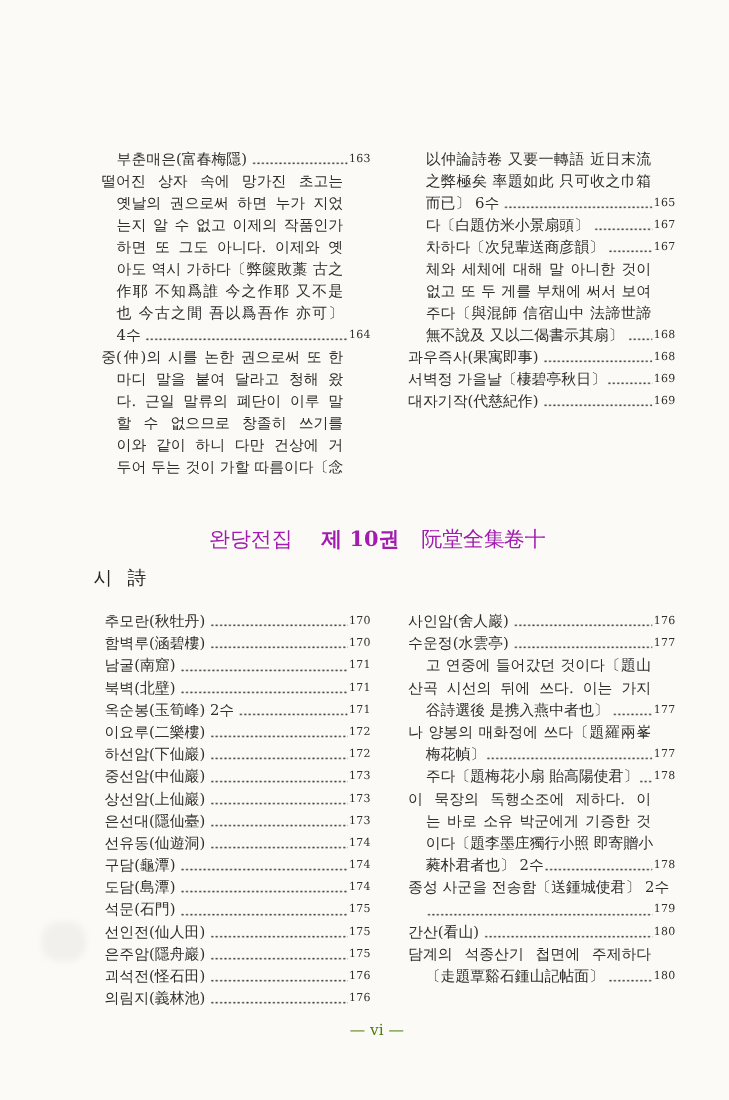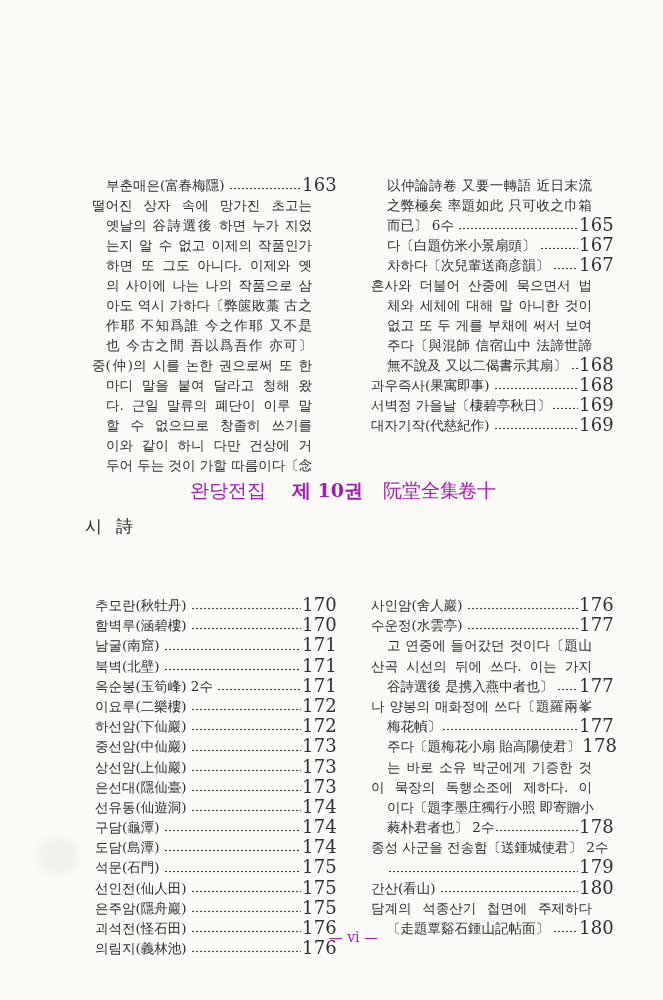--- a/index.html
+++ b/index.html
@@ -1,69 +1,73 @@
 <!DOCTYPE html>
 <html><head>
 <meta charset="utf-8">
 <style>
   html, body { margin:0; padding:0; background:#fbfaf6; }
   .page {
     position:relative; width:663px; height:1000px; overflow:hidden;
     background:#fbfaf6; color:#2e2e2e;
     font-family:"DejaVu Serif", "Liberation Serif", serif;
   }
-  .col { position:absolute;margin-top:40px; }
+  .col { position:absolute; }
   .ln {
     height:20px; line-height:20px; font-size:13.5px; white-space:nowrap;
     display:flex; align-items:center; box-sizing:border-box;
   }
   .bot .ln { height:20.2px; line-height:20.2px; }
   .ln.j { display:block; text-align:justify; text-align-last:justify; overflow:visible; }
   .tl .in { padding-left:14px; }
   .tr .in, .br .in { padding-left:16px; }
   .tl .j { padding-right:25px; }
   .tr .j, .br .j { padding-right:22px; }
   .br .j.short1 { padding-right:11px; }
   .br .j.short2 { padding-right:22px; }
   .t { flex:0 0 auto; }
   .ld {
     flex:1 1 auto; height:3px; align-self:flex-end; margin:0 1px 5px 4px;
     background-image:radial-gradient(circle, #444 0.75px, rgba(0,0,0,0) 1.15px);
     background-size:4px 3px; background-repeat:repeat-x;
   }
   .ld.tight { margin-left:1px; }
-  .pg { flex:0 0 auto; font-size:18px; letter-spacing:0.2px; }
+  .pg { flex:0 0 auto; font-size:10px; letter-spacing:0.2px; }
   .hd { position:absolute; top:478px; font-size:19px; line-height:24px; white-space:nowrap; color:#a21caf; }
   .hd.bold { font-weight:bold; }
   .sec { position:absolute; top:514px; font-size:17px; line-height:24px; color:#262626; }
-  .footer { position:absolute; top:927px; left:318px; width:60px; text-align:right; font-size:14px; line-height:20px; color:#a21caf; }
+  .footer { position:absolute; top:927px; left:318px; width:60px; text-align:left; font-size:14px; line-height:20px; color:#4d7c0f; }
   .smudge { position:absolute; left:38px; top:838px; width:40px; height:36px; border-radius:40%;
     background:rgba(160,160,160,0.10); filter:blur(3px); }
 </style>
 </head>
 <body>
 
 <div class="page">
 
   <div class="smudge"></div>
 
   <div class="col tl" style="left:92px; top:135px; width:245px;">
     <div class="ln in">
       <span class="t">부춘매은(富春梅隱)</span>
       <span class="ld"></span>
       <span class="pg">163</span>
     </div>
     <div class="ln j">떨어진 상자 속에 망가진 초고는</div>
-    <div class="ln j in">옛날의 谷詩選後 하면 누가 지었</div>
+    <div class="ln j in">옛날의 권으로써 하면 누가 지었</div>
     <div class="ln j in">는지 알 수 없고 이제의 작품인가</div>
     <div class="ln j in">하면 또 그도 아니다. 이제와 옛</div>
-    <div class="ln j in">의 사이에 나는 나의 작품으로 삼</div>
     <div class="ln j in">아도 역시 가하다〔弊篋敗藁 古之</div>
     <div class="ln j in">作耶 不知爲誰 今之作耶 又不是</div>
     <div class="ln j in">也 今古之間 吾以爲吾作 亦可〕</div>
+    <div class="ln in">
+      <span class="t">4수</span>
+      <span class="ld"></span>
+      <span class="pg">164</span>
+    </div>
     <div class="ln j">중(仲)의 시를 논한 권으로써 또 한</div>
     <div class="ln j in">마디 말을 붙여 달라고 청해 왔</div>
     <div class="ln j in">다. 근일 말류의 폐단이 이루 말</div>
     <div class="ln j in">할 수 없으므로 창졸히 쓰기를</div>
     <div class="ln j in">이와 같이 하니 다만 건상에 거</div>
     <div class="ln j in">두어 두는 것이 가할 따름이다〔念</div>
   </div>
 
   <div class="col tr" style="left:371px; top:135px; width:243px;">
     <div class="ln j in">以仲論詩卷 又要一轉語 近日末流</div>
@@ -76,21 +80,20 @@
     <div class="ln in">
       <span class="t">다〔白題仿米小景扇頭〕</span>
       <span class="ld"></span>
       <span class="pg">167</span>
     </div>
     <div class="ln in">
       <span class="t">차하다〔次兒輩送商彦韻〕</span>
       <span class="ld"></span>
       <span class="pg">167</span>
     </div>
-    <div class="ln j">혼사와 더불어 산중에 묵으면서 법</div>
     <div class="ln j in">체와 세체에 대해 말 아니한 것이</div>
     <div class="ln j in">없고 또 두 게를 부채에 써서 보여</div>
     <div class="ln j in">주다〔與混師 信宿山中 法諦世諦</div>
     <div class="ln in">
       <span class="t">無不說及 又以二偈書示其扇〕</span>
       <span class="ld"></span>
       <span class="pg">168</span>
     </div>
     <div class="ln">
       <span class="t">과우즉사(果寓即事)</span>
@@ -240,22 +243,22 @@
         <span class="ld tight"></span>
         <span class="pg">177</span>
       </div>
 
     <div class="ln in">
         <span class="t">주다〔題梅花小扇 貽高陽使君〕</span>
         <span class="ld tight"></span>
         <span class="pg">178</span>
       </div>
 
+    <div class="ln j">이 묵장의 독행소조에 제하다. 이</div>
     <div class="ln j in">는 바로 소유 박군에게 기증한 것</div>
-    <div class="ln j">이 묵장의 독행소조에 제하다. 이</div>
     <div class="ln j in">이다〔題李墨庄獨行小照 即寄贈小</div>
     <div class="ln in">
         <span class="t">蕤朴君者也〕 2수</span>
         <span class="ld tight"></span>
         <span class="pg">178</span>
       </div>
 
     <div class="ln j short1">종성 사군을 전송함〔送鍾城使君〕 2수</div>
     <div class="ln in">
         <span class="t"></span>

